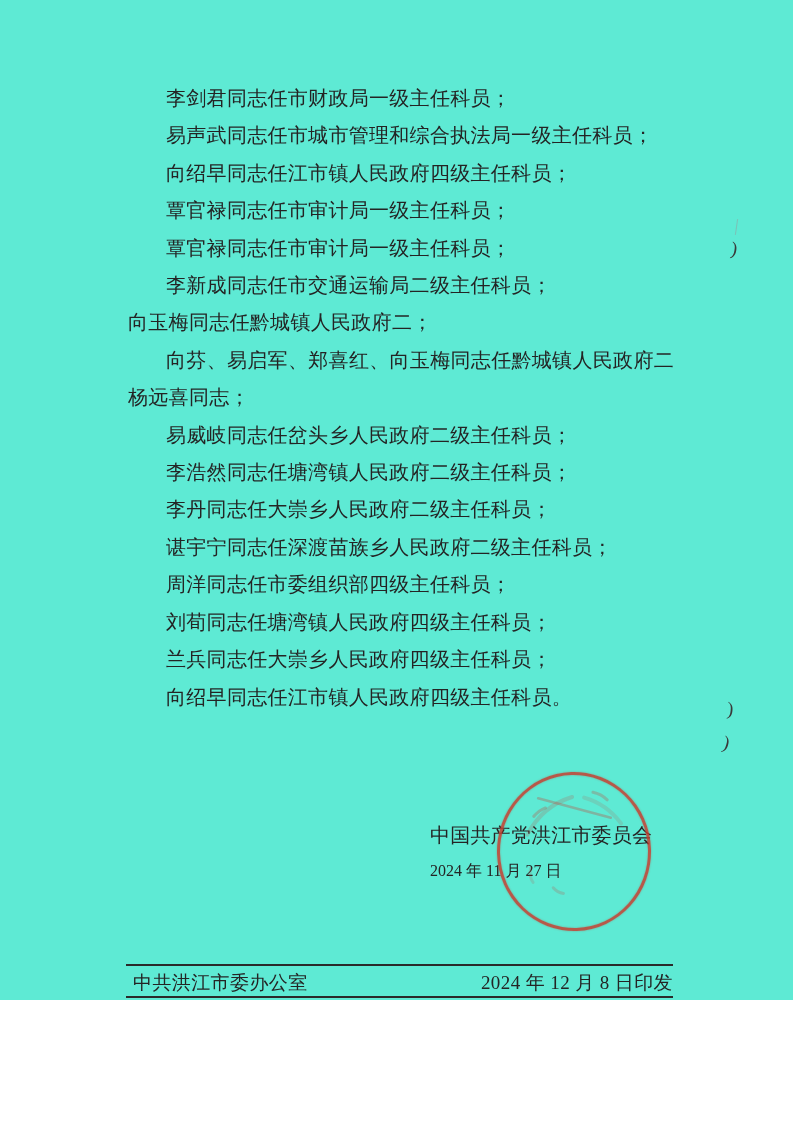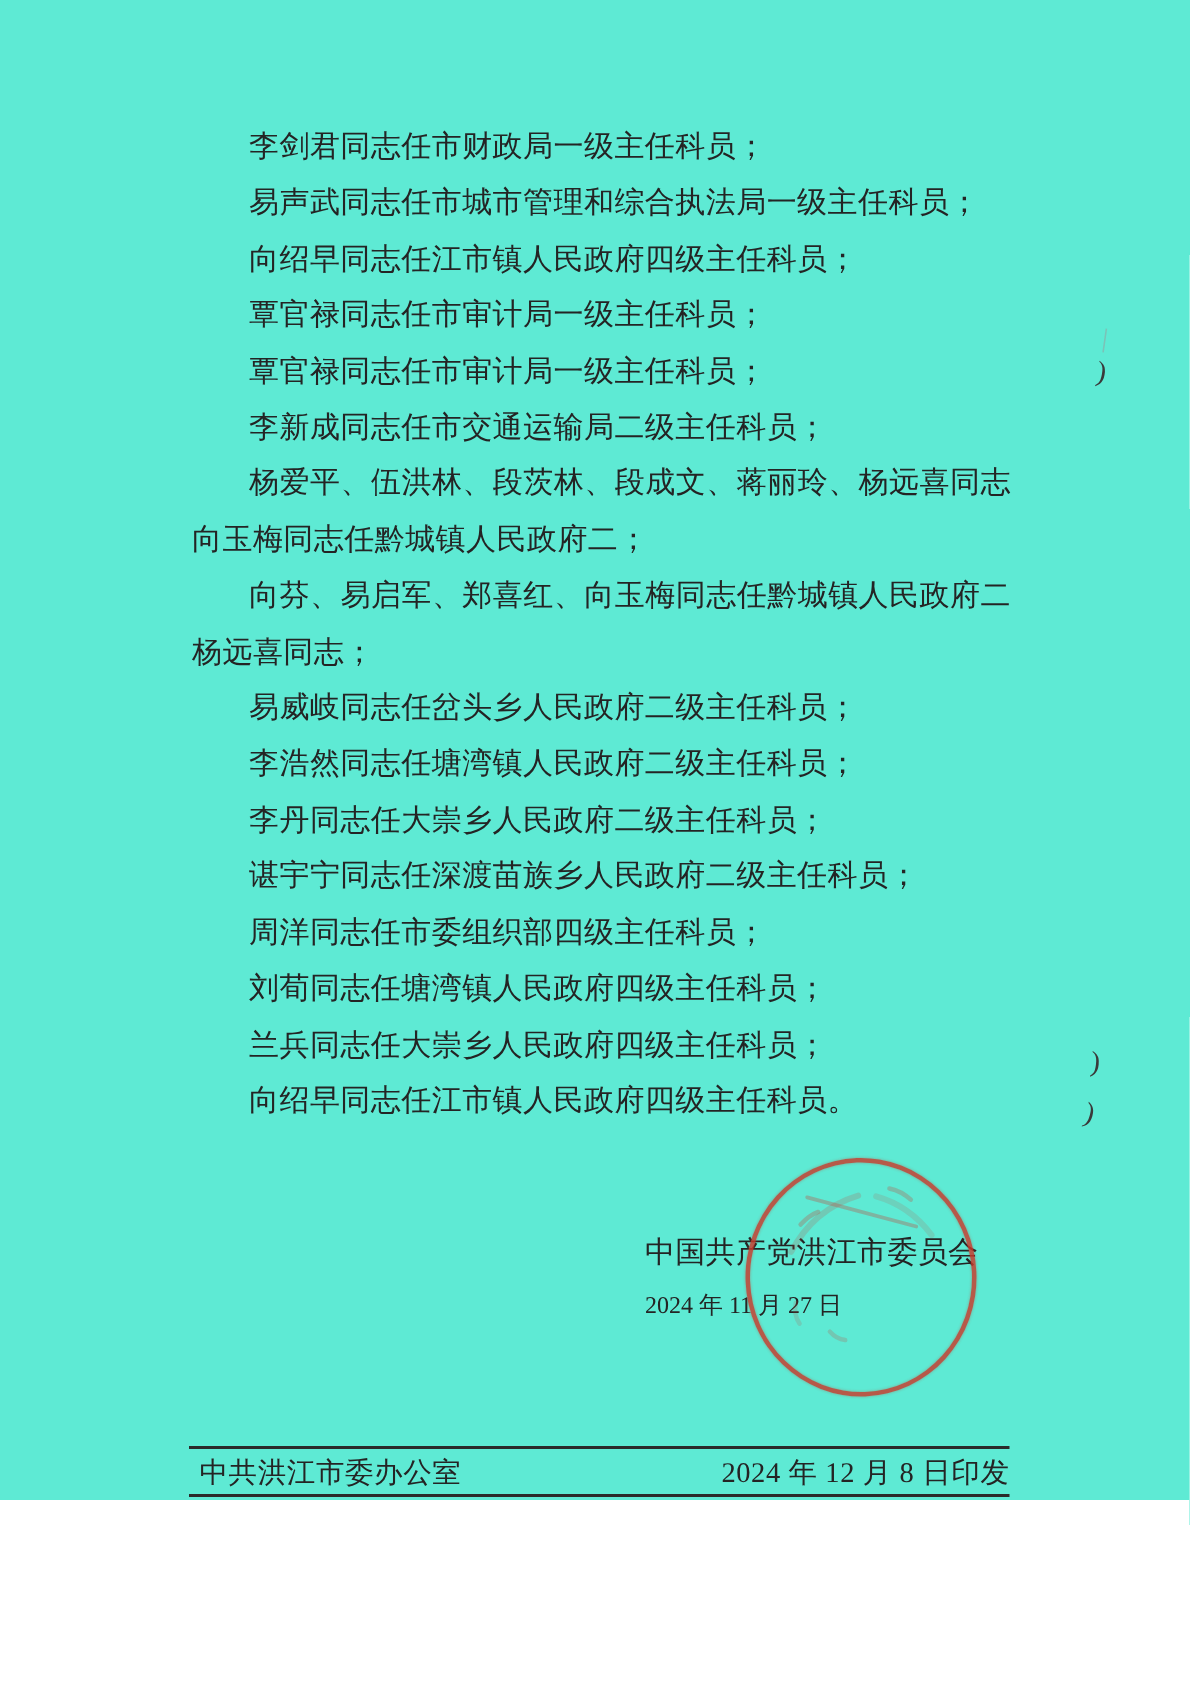--- a/index.html
+++ b/index.html
@@ -88,21 +88,20 @@
 
 <div class="page">
 
   <div class="body-text">
     <div class="ln ind">李剑君同志任市财政局一级主任科员；</div>
     <div class="ln ind">易声武同志任市城市管理和综合执法局一级主任科员；</div>
     <div class="ln ind">向绍早同志任江市镇人民政府四级主任科员；</div>
     <div class="ln ind">覃官禄同志任市审计局一级主任科员；</div>
     <div class="ln ind">覃官禄同志任市审计局一级主任科员；</div>
     <div class="ln ind">李新成同志任市交通运输局二级主任科员；</div>
-    <div class="ln ind str">杨爱平、伍洪林、段茨林、段成文、蒋丽玲、杨远喜同志</div>
     <div class="ln">向玉梅同志任黔城镇人民政府二；</div>
     <div class="ln ind str">向芬、易启军、郑喜红、向玉梅同志任黔城镇人民政府二</div>
     <div class="ln">杨远喜同志；</div>
     <div class="ln ind">易威岐同志任岔头乡人民政府二级主任科员；</div>
     <div class="ln ind">李浩然同志任塘湾镇人民政府二级主任科员；</div>
     <div class="ln ind">李丹同志任大崇乡人民政府二级主任科员；</div>
     <div class="ln ind">谌宇宁同志任深渡苗族乡人民政府二级主任科员；</div>
     <div class="ln ind">周洋同志任市委组织部四级主任科员；</div>
     <div class="ln ind">刘荀同志任塘湾镇人民政府四级主任科员；</div>
     <div class="ln ind">兰兵同志任大崇乡人民政府四级主任科员；</div>

